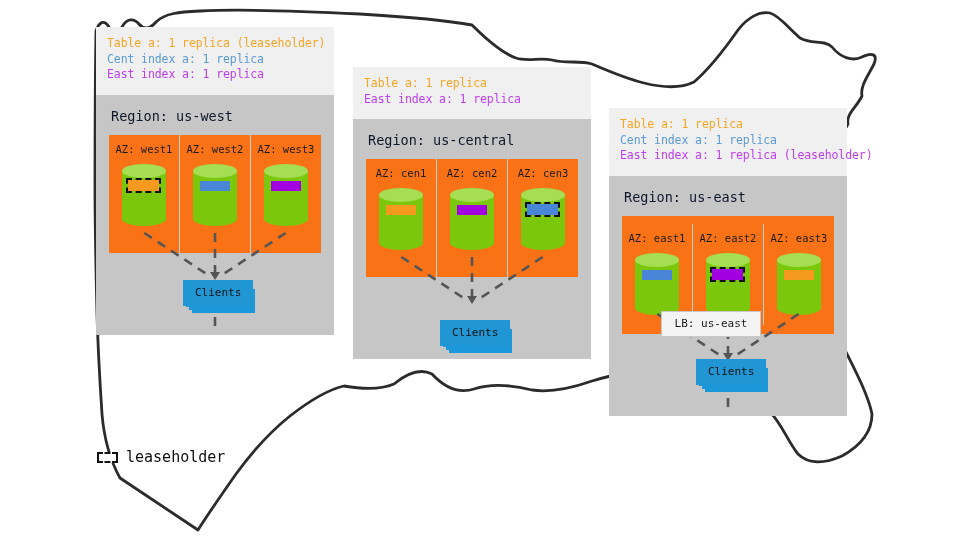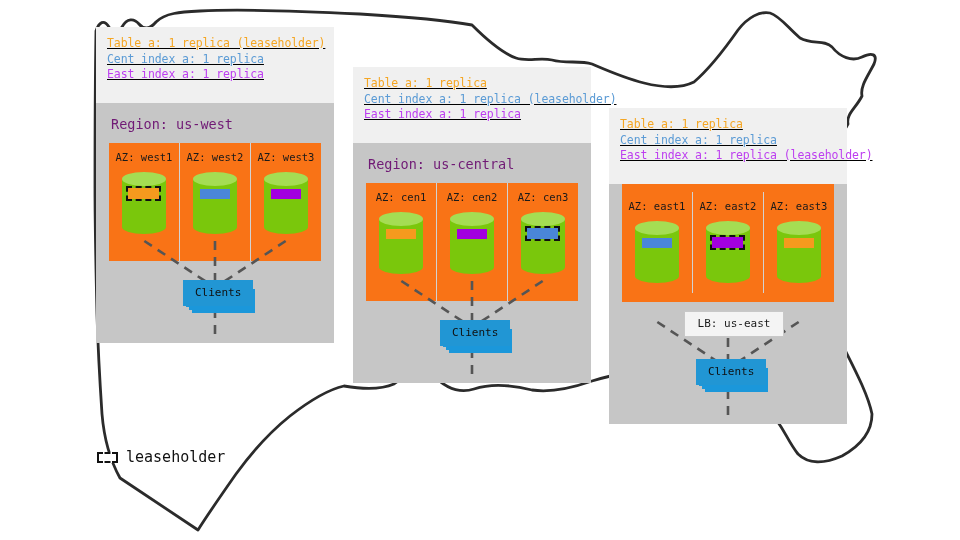--- a/index.html
+++ b/index.html
@@ -6,35 +6,34 @@
   body{
     width:960px;height:540px;background:#ffffff;overflow:hidden;position:relative;
     font-family:"DejaVu Sans Mono","Liberation Mono",monospace;
   }
   #stage{position:absolute;left:0;top:0;width:960px;height:540px;}
 
   
   .region{position:absolute;}
   .rep-head{
     background:#f0f0f0;
-    padding:9px 11px 20px 11px;
+    padding:9px 11px 12px 11px;
     line-height:15.5px;
     font-size:11.5px;
     letter-spacing:-0.1px;
     white-space:nowrap;
-    text-decoration:underline;
   }
   .rep-line{display:block;}
   .rep-table{color:#f5a623;}
   .rep-cent{color:#5b9bd5;}
   .rep-east{color:#bd3ef0;}
 
   .region-body{background:#c6c6c6;padding:0 0 0 0;}
   .region-title{
-    font-size:13.5px;color:#701a75;
+    font-size:13.5px;color:#0f172a;
     padding:13px 0 11px 15px;white-space:nowrap;
   }
   .az-row{display:flex;background:#f97316;margin:0 13px 0 13px;}
   .az{
     flex:1 1 0;
     border-right:1px solid #d2d2d2;
     padding:8px 0 10px 0;
     display:flex;flex-direction:column;align-items:center;
     position:relative;
   }
@@ -177,21 +176,20 @@
     </div>
     <div class="clients" style="left: 183px; top: 280px; z-index: 5;">
       <div class="sh" style="left:9px;top:9px;width:63px;height:24px;"></div>
       <div class="sh" style="left:6px;top:6px;width:63px;height:24px;"></div>
       <div class="sh" style="left:3px;top:3px;width:63px;height:24px;"></div>
       <div class="front">Clients</div>
     </div>
     <div class="region" style="left: 353px; top: 67px; width: 238px; z-index: 5;">
       <div class="rep-head">
         <span class="rep-line rep-table">Table a: 1 replica</span>
-        <span class="rep-line rep-cent">Cent index a: 1 replica (leaseholder)</span>
         <span class="rep-line rep-east">East index a: 1 replica</span>
       </div>
       <div class="region-body" style="height: 240px; position: relative;">
         <div class="region-title">Region: us-central</div>
         <div class="az-row" style="height: 118px;">
           <div class="az">
             <div class="az-label">AZ: cen1</div>
             <div class="cyl">
               <div class="cyl-bot"></div>
               <div class="cyl-body"></div>
@@ -233,20 +231,21 @@
       <div class="sh" style="left:3px;top:3px;width:63px;height:24px;"></div>
       <div class="front">Clients</div>
     </div>
     <div class="region" style="left: 609px; top: 108px; width: 238px; z-index: 5;">
       <div class="rep-head">
         <span class="rep-line rep-table">Table a: 1 replica</span>
         <span class="rep-line rep-cent">Cent index a: 1 replica</span>
         <span class="rep-line rep-east">East index a: 1 replica (leaseholder)</span>
       </div>
       <div class="region-body" style="height: 240px; position: relative;">
+        <div class="region-title">Region: us-east</div>
         <div class="az-row" style="height: 118px; align-items: center;">
           <div class="az">
             <div class="az-label">AZ: east1</div>
             <div class="cyl">
               <div class="cyl-bot"></div>
               <div class="cyl-body"></div>
               <div class="cyl-top"></div>
               <div class="rep-chip c-blue"></div>
             </div>
           </div>
@@ -271,21 +270,21 @@
         </div>
         <svg class="conn" viewBox="0 0 238 240" width="238" height="240" style="position: absolute; left: 0px; top: 0px;">
           <path d="M48.333333333333336,138 L112,180" stroke="#555" stroke-width="2.6" fill="none" stroke-dasharray="9,7"></path>
           <path d="M189.66666666666669,138 L126,180" stroke="#555" stroke-width="2.6" fill="none" stroke-dasharray="9,7"></path>
           <path d="M119,138 L119,178" stroke="#555" stroke-width="2.6" fill="none" stroke-dasharray="9,7"></path>
           <path d="M114,177 L119,185 L124,177 Z" fill="#555"></path>
           <path d="M119,206 L119,232" stroke="#555" stroke-width="2.6" fill="none" stroke-dasharray="9,7"></path>
         </svg>
       </div>
     </div>
-    <div class="lb" style="left: 684px; top: 311px; width: 74px; z-index: 5;">LB: us-east</div>
+    <div class="lb" style="left: 661px; top: 311px; width: 74px; z-index: 5;">LB: us-east</div>
     <div class="clients" style="left: 696px; top: 359px; z-index: 5;">
       <div class="sh" style="left:9px;top:9px;width:63px;height:24px;"></div>
       <div class="sh" style="left:6px;top:6px;width:63px;height:24px;"></div>
       <div class="sh" style="left:3px;top:3px;width:63px;height:24px;"></div>
       <div class="front">Clients</div>
     </div>
   </div>
 
 <div id="legend" style="z-index: 5;">
   <span class="swatch"></span>

